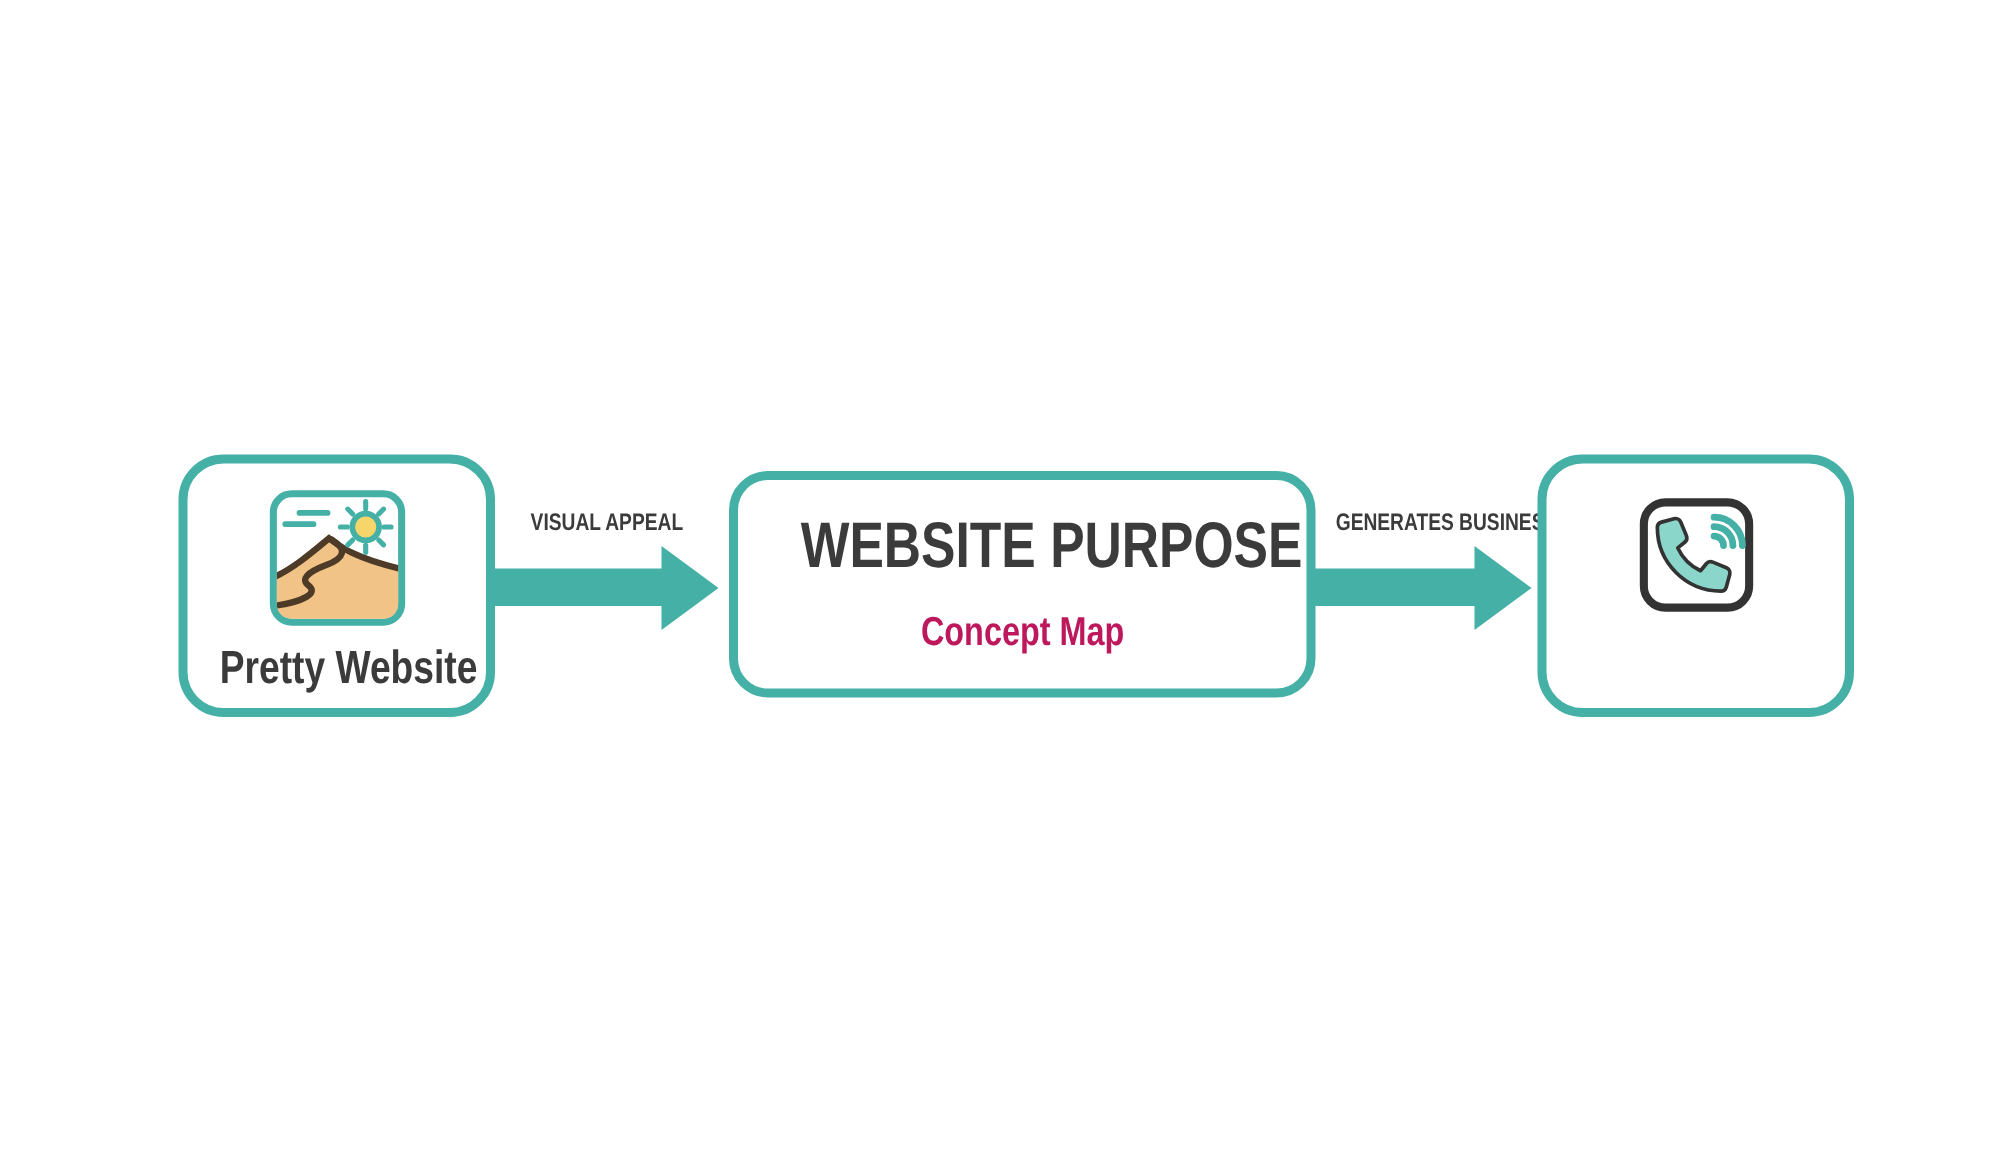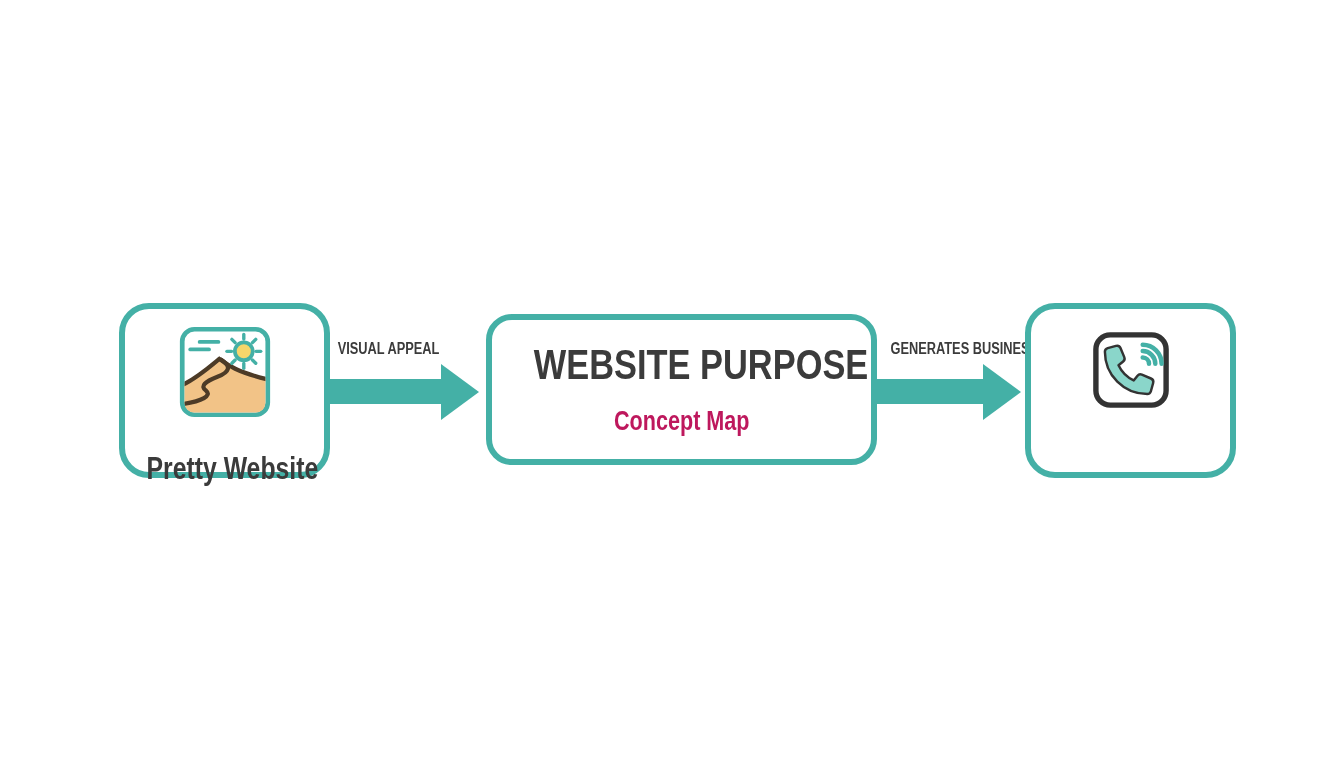--- a/index.html
+++ b/index.html
@@ -35,21 +35,21 @@
   .node-side{
     width:211px;height:175px;
     border-radius:30px;
     justify-content:flex-start;
   }
   .node-center{
     left:486px;top:314px;
     width:391px;height:151px;
     border-radius:26px;
   }
-  .node-left{left:119px;top:303px;gap:24px;}
+  .node-left{left:119px;top:303px;}
   .node-right{left:1025px;top:303px;}
   .node-icon{margin-top:16px;line-height:0;}
   .cond{
     display:inline-block;
     transform:scaleX(0.8);
     transform-origin:50% 50%;
     white-space:nowrap;
   }
   .node-label{
     margin-top:8px;
@@ -80,20 +80,21 @@
     position:absolute;
     width:0;height:0;
     border-top:28px solid transparent;
     border-bottom:28px solid transparent;
     border-left:38px solid var(--teal);
   }
   .edge-label{
     position:absolute;
     font-size:16px;font-weight:bold;
     color:var(--text-dark);
+    text-align:center;
     letter-spacing:0px;
   }
   .edge1-shaft{left:328px;top:379px;width:114px;}
   .edge1-head{left:441px;top:364px;}
   .edge1-label{left:325px;top:340px;width:160px;}
   .edge2-shaft{left:874px;top:379px;width:110px;}
   .edge2-head{left:983px;top:364px;}
   .edge2-label{left:872px;top:340px;width:162px;}
   svg .teal-stroke{stroke:var(--teal);}
   svg .sand-fill{fill:var(--sand);}

